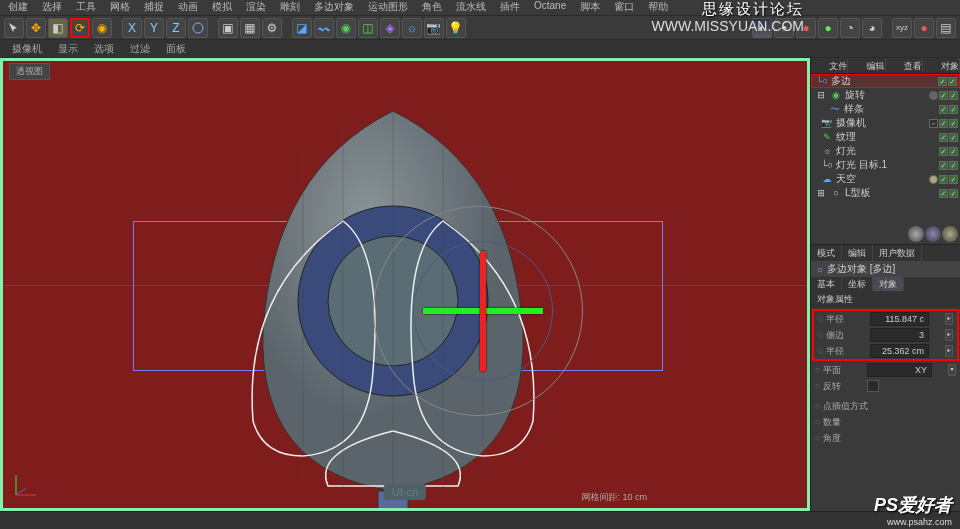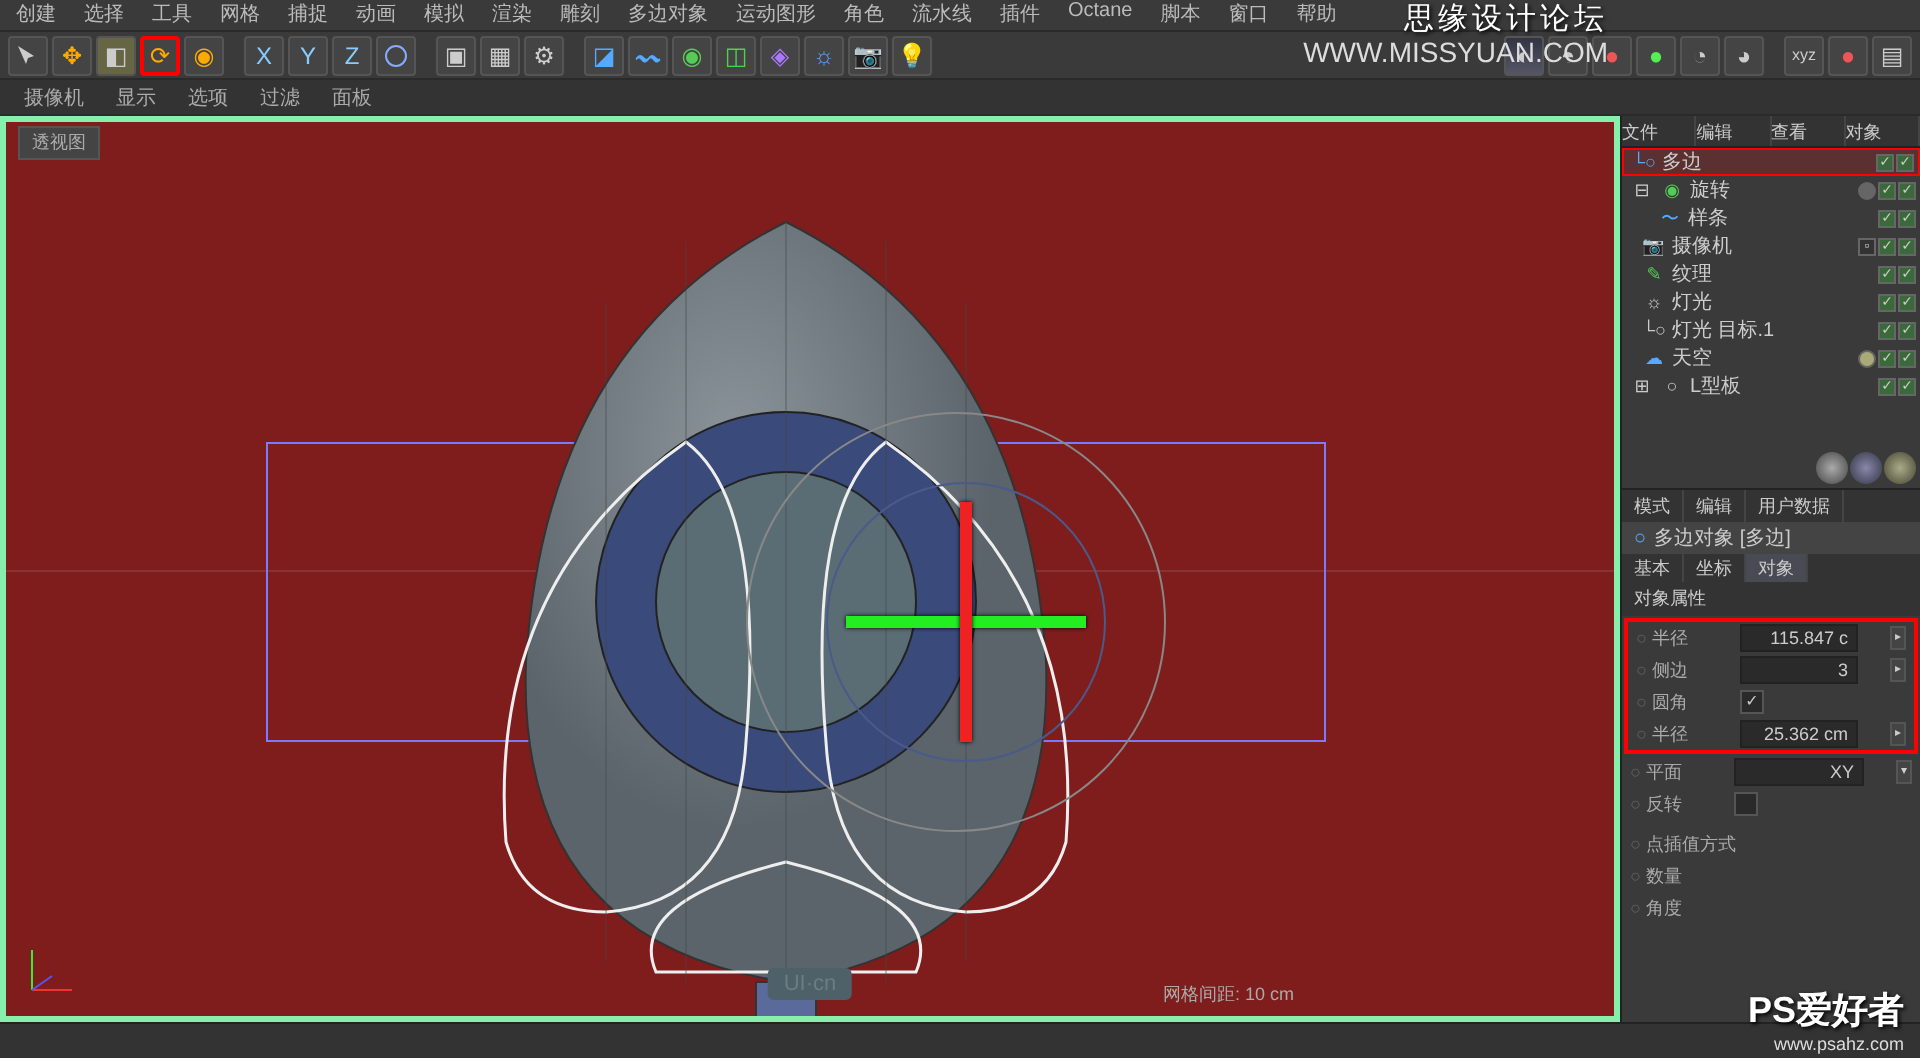--- a/index.html
+++ b/index.html
@@ -18,28 +18,28 @@
 .vp-tab{position:absolute;top:2px;left:6px;padding:1px 6px;background:#444;color:#aaa;font-size:9px;border:1px solid #555}
 .axis-red{position:absolute;top:50%;left:0;right:0;height:1px;background:#883333}
 .gizmo{position:absolute;top:250px;left:480px}
 .giz-g{position:absolute;width:120px;height:6px;background:#2e2;left:-60px;top:-3px;box-shadow:0 0 2px #000}
 .giz-r{position:absolute;width:6px;height:120px;background:#e22;left:-3px;top:-60px;box-shadow:0 0 2px #000}
 .giz-c{position:absolute;width:140px;height:140px;border:1px solid #4a5a8a;border-radius:50%;left:-70px;top:-70px}
 .boxsel{position:absolute;left:130px;top:160px;width:530px;height:150px;border:1px solid #7a7aff}
 .circ-out{position:absolute;left:370px;top:145px;width:210px;height:210px;border:1px solid #888;border-radius:50%}
 .wm-logo{position:absolute;bottom:8px;left:50%;transform:translateX(-50%);color:#6a7d84;font-size:11px;background:#4e6068;padding:2px 8px;border-radius:3px}
 .wm-tl{position:absolute;top:0;right:156px;color:#fff;font-size:15px;font-weight:normal;text-shadow:1px 1px 2px #000;letter-spacing:2px}
-.wm-ps{position:absolute;bottom:12px;right:8px;color:#fff;font-size:18px;font-weight:bold;text-shadow:1px 1px 2px #000}
+.wm-ps{position:absolute;bottom:12px;right:8px;color:#fff;font-size:18px;font-weight:bold;font-style:italic;text-shadow:1px 1px 2px #000}
 .wm-url{position:absolute;bottom:2px;right:8px;color:#ddd;font-size:9px}
 .wm-url2{position:absolute;top:18px;right:156px;color:#ddd;font-size:14px}
 .axis3d{position:absolute;bottom:8px;left:8px;width:30px;height:30px}
 .grid-txt{position:absolute;bottom:4px;right:160px;color:#aaa;font-size:9px}
 .rpanel{width:150px;background:#3a3a3a;display:flex;flex-direction:column;border-left:1px solid #222}
 .rtabs{height:16px;display:flex;background:#333;border-bottom:1px solid #222}
-.rtabs span{flex:1;text-align:left;font-size:9px;padding:2px 0;border-right:1px solid #444}
+.rtabs span{flex:1;text-align:right;font-size:9px;padding:2px 0;border-right:1px solid #444}
 .tree{flex:0 0 150px;overflow:hidden;background:#3a3a3a}
 .tree-row{height:14px;display:flex;align-items:center;padding-left:4px;gap:3px;font-size:9px}
 .tree-row.sel{background:#5a3030}
 .tree-row.hl{border:1px solid red}
 .tree-ic{width:12px;height:12px;display:inline-flex;align-items:center;justify-content:center;font-size:9px}
 .tree-ck{margin-left:auto;display:flex;gap:1px;padding-right:2px}
 .tree-ck span{width:9px;height:9px;background:#555;border:1px solid #666;font-size:7px;text-align:center;line-height:7px}
 .tree-ck span.on{background:#3a6a3a}
 .tree-ck span.dot{background:#666;border-radius:50%}
 .thumbs{height:20px;display:flex;gap:1px;padding:2px;justify-content:flex-end}
@@ -296,24 +296,20 @@
         <span class="lb">半径</span>
         <span class="val">115.847 c</span>
         <span class="spin">▸</span>
       </div>
       <div class="prow">
         <span class="lb">侧边</span>
         <span class="val">3</span>
         <span class="spin">▸</span>
       </div>
       <div class="prow">
-        <span class="lb">圆角</span>
-        <span class="ck">✓</span>
-      </div>
-      <div class="prow">
         <span class="lb">半径</span>
         <span class="val">25.362 cm</span>
         <span class="spin">▸</span>
       </div>
     </div>
     <div class="prow">
       <span class="lb">平面</span>
       <span class="val" style="text-align:right">XY</span>
       <span class="spin">▾</span>
     </div>

